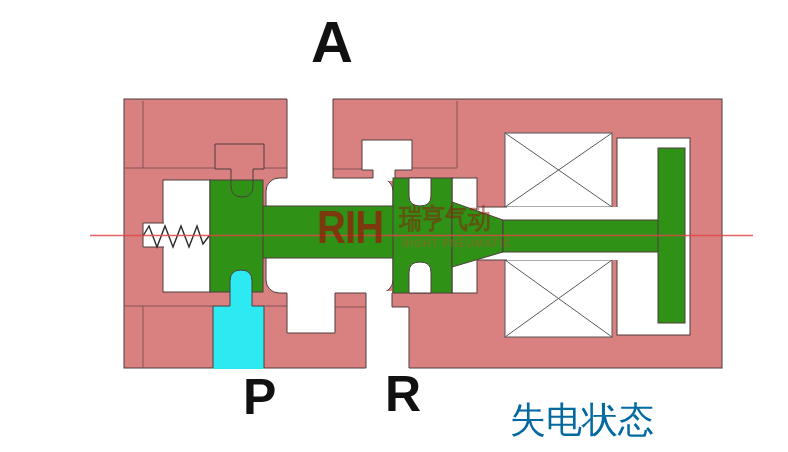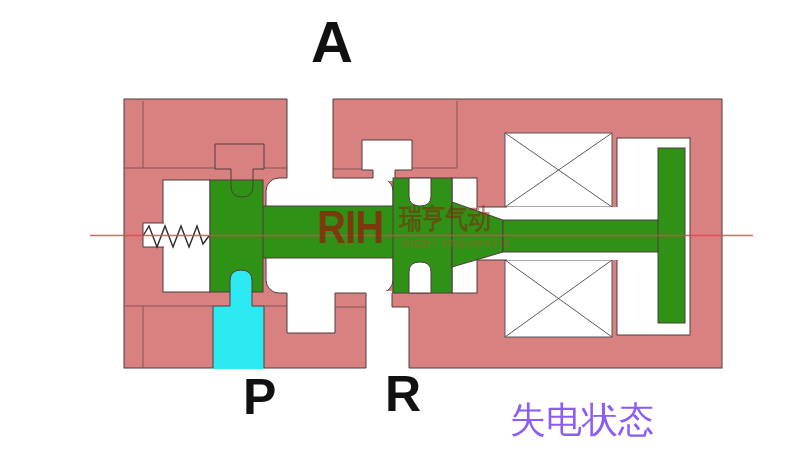--- a/index.html
+++ b/index.html
@@ -16,21 +16,21 @@
   .s-edge{fill:none;stroke:var(--c-outline,#4e3d3d);stroke-width:1;}
   .s-seam{fill:none;stroke:#7a5050;stroke-width:0.9;}
   .s-coil{fill:#ffffff;stroke:#565656;stroke-width:1;}
   .s-coilx{fill:none;stroke:#5a5a5e;stroke-width:1;}
   .s-spring{fill:none;stroke:#2a2a2a;stroke-width:1.4;}
   .s-center{fill:none;stroke:var(--c-centerline,#e24646);stroke-width:1.5;opacity:.85;}
   .lbl{position:absolute;color:#111;font-weight:700;line-height:1;}
   .lbl-a{left:311px;top:13px;font-size:58px;}
   .lbl-p{left:243px;top:372px;font-size:50px;}
   .lbl-r{left:385px;top:369px;font-size:50px;}
-  .caption{position:absolute;left:510px;top:402px;font-size:36px;line-height:1;color:#8b5cf6;
+  .caption{position:absolute;left:510px;top:402px;font-size:36px;line-height:1;color:#0369a1;
            font-family:Liberation Sans, sans-serif;font-weight:400;}
   .wm{position:absolute;line-height:1;transform-origin:left top;white-space:nowrap;}
   .wm-rih{left:317px;top:203px;font-size:47px;font-weight:700;color:rgba(153,22,10,.72);
           transform:scaleX(.85);letter-spacing:-1px;}
   .wm-cn{left:399px;top:205px;font-size:28px;font-weight:700;color:rgba(140,26,12,.5);
          transform:scaleX(.82);font-family:"DejaVu Sans","Liberation Sans",sans-serif;}
   .wm-en{left:402px;top:238px;font-size:11.5px;font-weight:700;color:rgba(170,90,45,.5);
          transform:scaleX(.9);letter-spacing:1px;}
 </style>
 </head>

